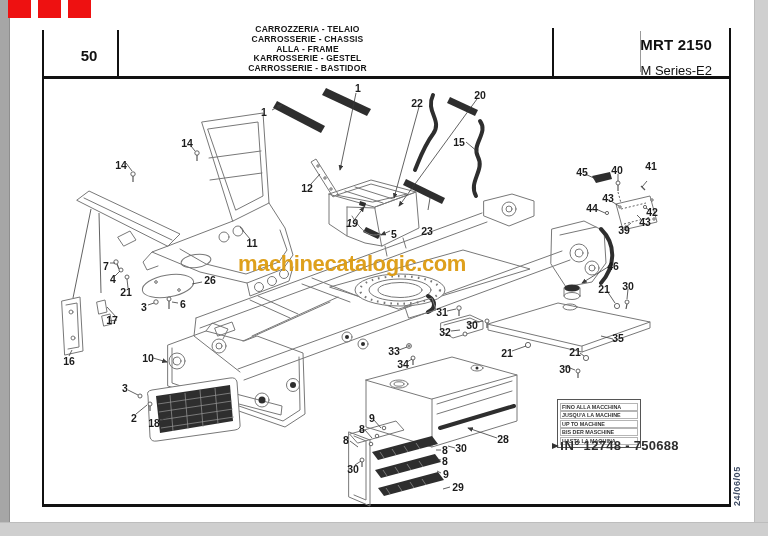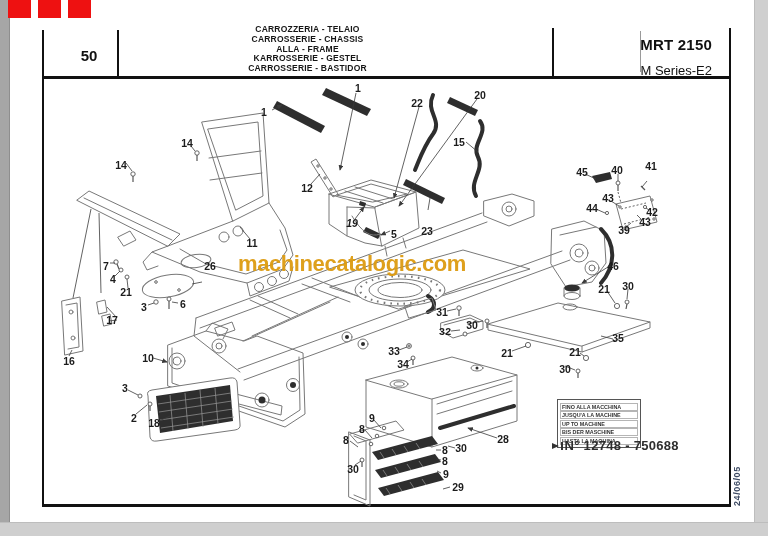--- a/index.html
+++ b/index.html
@@ -321,21 +321,21 @@
     <span class="callout" style="left: 307px; top: 188px;">12</span>
     <span class="callout" style="left: 352px; top: 223px; font-style: italic;">19</span>
     <span class="callout" style="left: 394px; top: 234px;">5</span>
     <span class="callout" style="left: 427px; top: 215px; margin-top: 16px;">23</span>
     <span class="callout" style="left: 121px; top: 165px;">14</span>
     <span class="callout" style="left: 187px; top: 143px;">14</span>
     <span class="callout" style="left: 252px; top: 243px;">11</span>
     <span class="callout" style="left: 106px; top: 266px;">7</span>
     <span class="callout" style="left: 113px; top: 279px;">4</span>
     <span class="callout" style="left: 126px; top: 292px;">21</span>
-    <span class="callout" style="left: 210px; top: 266px;">26</span>
+    <span class="callout" style="left: 210px; top: 280px;">26</span>
     <span class="callout" style="left: 144px; top: 307px;">3</span>
     <span class="callout" style="left: 183px; top: 304px;">6</span>
     <span class="callout" style="left: 112px; top: 320px;">17</span>
     <span class="callout" style="left: 69px; top: 361px;">16</span>
     <span class="callout" style="left: 148px; top: 358px;">10</span>
     <span class="callout" style="left: 125px; top: 388px;">3</span>
     <span class="callout" style="left: 134px; top: 418px;">2</span>
     <span class="callout" style="left: 154px; top: 423px;">18</span>
     <span class="callout" style="left: 582px; top: 172px;">45</span>
     <span class="callout" style="left: 617px; top: 170px;">40</span>
@@ -343,21 +343,21 @@
     <span class="callout" style="left: 608px; top: 198px;">43</span>
     <span class="callout" style="left: 592px; top: 208px;">44</span>
     <span class="callout" style="left: 652px; top: 212px; text-align: right;">42</span>
     <span class="callout" style="left: 645px; top: 222px;">43</span>
     <span class="callout" style="left: 624px; top: 230px;">39</span>
     <span class="callout" style="left: 613px; top: 266px;">46</span>
     <span class="callout" style="left: 604px; top: 289px;">21</span>
     <span class="callout" style="left: 628px; top: 286px;">30</span>
     <span class="callout" style="left: 618px; top: 338px;">35</span>
     <span class="callout" style="left: 442px; top: 312px;">31</span>
-    <span class="callout" style="left: 445px; top: 332px; font-family: Liberation Mono, monospace;">32</span>
+    <span class="callout" style="left: 445px; top: 332px;">32</span>
     <span class="callout" style="left: 472px; top: 325px;">30</span>
     <span class="callout" style="left: 394px; top: 351px;">33</span>
     <span class="callout" style="left: 403px; top: 364px;">34</span>
     <span class="callout" style="left: 507px; top: 353px;">21</span>
     <span class="callout" style="left: 575px; top: 352px;">21</span>
     <span class="callout" style="left: 565px; top: 369px;">30</span>
     <span class="callout" style="left: 503px; top: 439px;">28</span>
     <span class="callout" style="left: 372px; top: 418px;">9</span>
     <span class="callout" style="left: 362px; top: 429px;">8</span>
     <span class="callout" style="left: 346px; top: 440px;">8</span>

